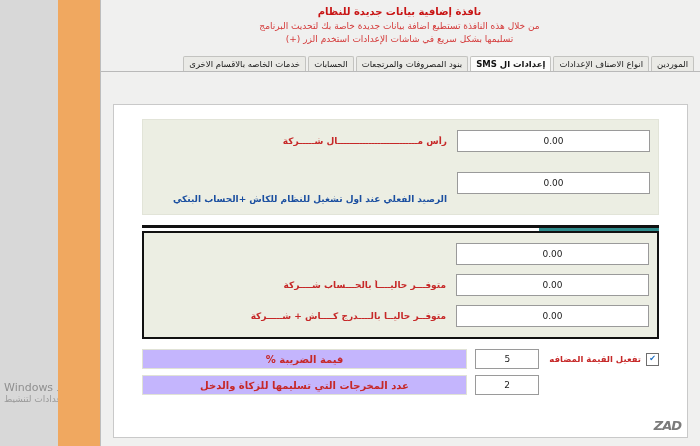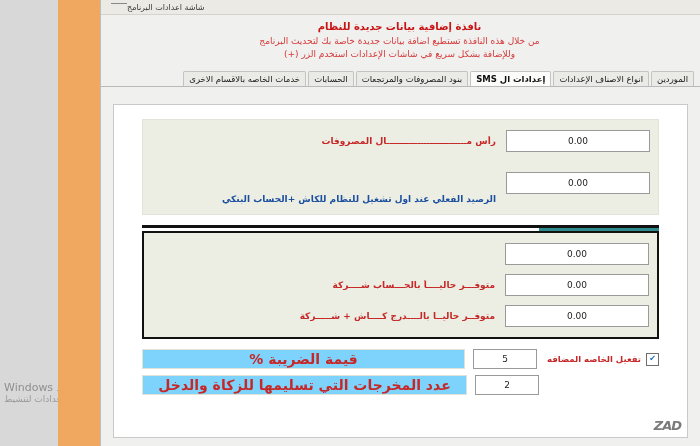--- a/index.html
+++ b/index.html
@@ -93,21 +93,21 @@
   .group-top{
     background:#eceee3;
     border:1px solid #e2e4d8;
     padding:10px 8px;
   }
   .row{
     display:flex;align-items:center;margin-bottom:9px;
   }
   .row:last-child{margin-bottom:0;}
   .field{
-    width:144px;height:22px;
+    width:193px;height:22px;
     background:#ffffff;
     border:1px solid #9a9a9a;
     box-sizing:border-box;
     display:flex;align-items:center;justify-content:center;
     font-size:9px;color:#222;
   }
   .lbl{
     flex:1;
     font-size:9px;color:#c62828;font-weight:bold;
     padding-right:10px;
@@ -134,22 +134,22 @@
   .tax-area{margin-top:10px;}
   .tax-row{
     display:flex;align-items:center;margin-bottom:6px;
   }
   .tax-field{
     width:64px;height:20px;background:#fff;border:1px solid #9a9a9a;
     display:flex;align-items:center;justify-content:center;
     font-size:9px;color:#222;box-sizing:border-box;
   }
   .tax-lbl{
-    flex:1;text-align:center;font-size:14px;color:#c62828;font-weight:bold;
-    background:#7dd3fc;border:1px solid #e0e2d6;height:20px;
+    flex:1;text-align:center;font-size:10px;color:#c62828;font-weight:bold;
+    background:#c4b5fd;border:1px solid #e0e2d6;height:20px;
     display:flex;align-items:center;justify-content:center;
     margin-right:8px;box-sizing:border-box;
   }
   .chk-wrap{
     display:flex;align-items:center;gap:5px;margin-left:10px;
   }
   .chk{
     width:11px;height:11px;border:1px solid #6e6e6e;background:#fff;
     display:flex;align-items:center;justify-content:center;
     font-size:8px;color:#1b6ec2;line-height:1;
@@ -168,48 +168,44 @@
 <div class="desktop-strip">
   <div class="desktop-watermark">
     <div class="l1">Windows تنشيط</div>
     <div class="l2">انتقل إلى الإعدادات لتنشيط</div>
   </div>
 </div>
 <div class="orange-band"></div>
 
 <div class="app-window">
 
-  <div class="titlebar">
-    <span class="title">شاشة اعدادات البرنامج</span>
-    <span class="tb-icon"></span>
-  </div>
 
   <div class="banner">
     <div class="b1">نافذة إضافية بيانات جديدة للنظام</div>
     <div class="b2">من خلال هذه النافذة تستطيع اضافة بيانات جديدة خاصة بك لتحديث البرنامج</div>
-    <div class="b3">وللإضافة بشكل سريع في شاشات الإعدادات استخدم الزر  (+)</div>
+    <div class="b3">تسليمها بشكل سريع في شاشات الإعدادات استخدم الزر  (+)</div>
   </div>
 
   <div class="tabstrip">
     <div class="tab">الموردين</div>
     <div class="tab">انواع الاصناف الإعدادات</div>
     <div class="tab active">إعدادات ال SMS</div>
     <div class="tab">بنود المصروفات والمرتجعات</div>
     <div class="tab">الحسابات</div>
     <div class="tab">خدمات الخاصه بالاقسام الاخرى</div>
 
   </div>
 
   <div class="content">
     <div class="inner-pad">
 
       <div class="group-top">
         <div class="row">
           <div class="field">0.00</div>
-          <div class="lbl">رأس مــــــــــــــــــــــــــال المصروفات</div>
+          <div class="lbl">رأس مــــــــــــــــــــــــــال شـــــركة</div>
         </div>
         <div class="row">
           <div class="field">0.00</div>
           <div class="lbl blue">الرصيد الفعلي عند اول تشغيل للنظام  للكاش +الحساب البنكي</div>
         </div>
       </div>
 
       <div class="divider"></div>
       <div class="divider-teal"></div>
 
@@ -224,21 +220,21 @@
         <div class="row">
           <div class="field">0.00</div>
           <div class="lbl">متوفــر حاليــا بالــــدرج كــــاش + شـــــركة</div>
         </div>
       </div>
 
       <div class="tax-area">
         <div class="tax-row">
           <div class="chk-wrap">
             <div class="chk">✔</div>
-            <div class="chk-lbl">تفعيل الخاصه المضافه</div>
+            <div class="chk-lbl">تفعيل القيمة المضافه</div>
           </div>
           <div class="tax-field">5</div>
           <div class="tax-lbl">قيمة الضريبة %</div>
         </div>
         <div class="tax-row">
           <div style="width:120px"></div>
           <div class="tax-field">2</div>
           <div class="tax-lbl">عدد المخرجات التي تسليمها للزكاة والدخل</div>
         </div>
       </div>

